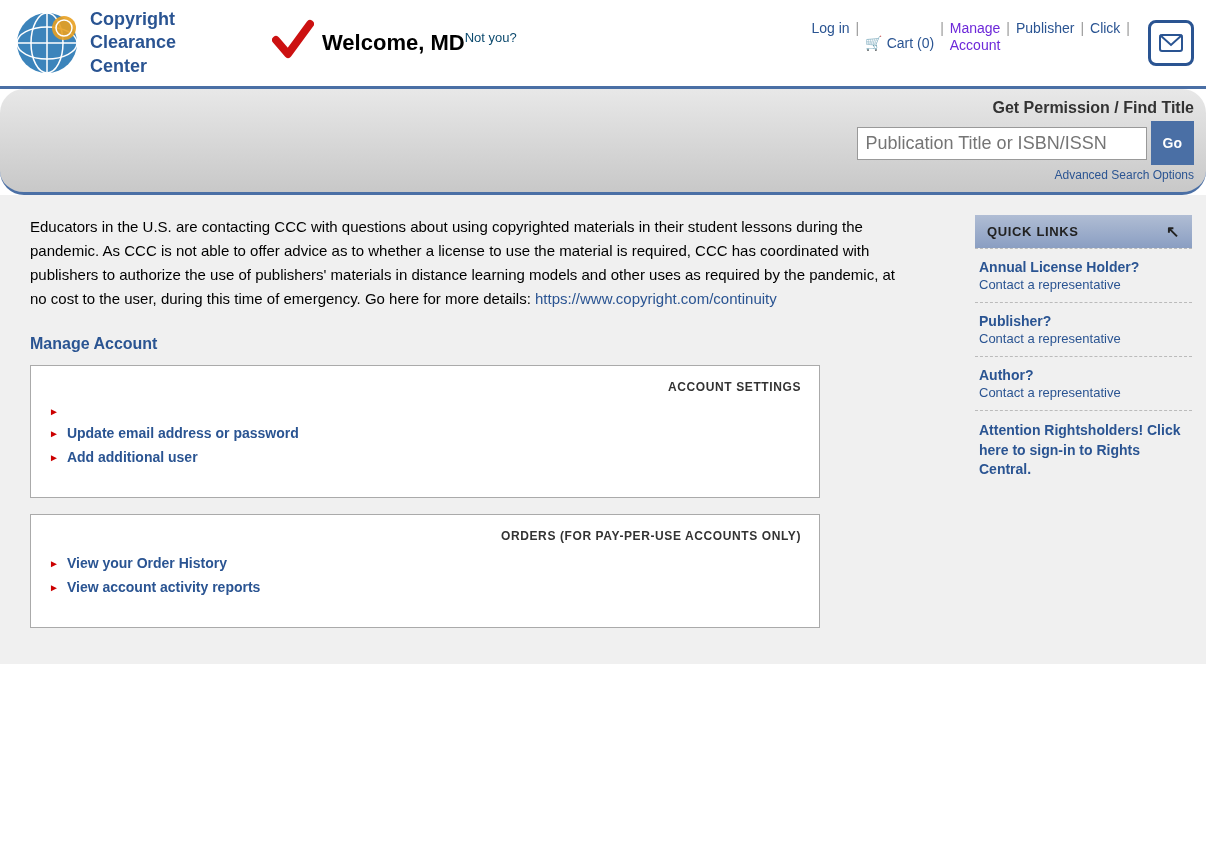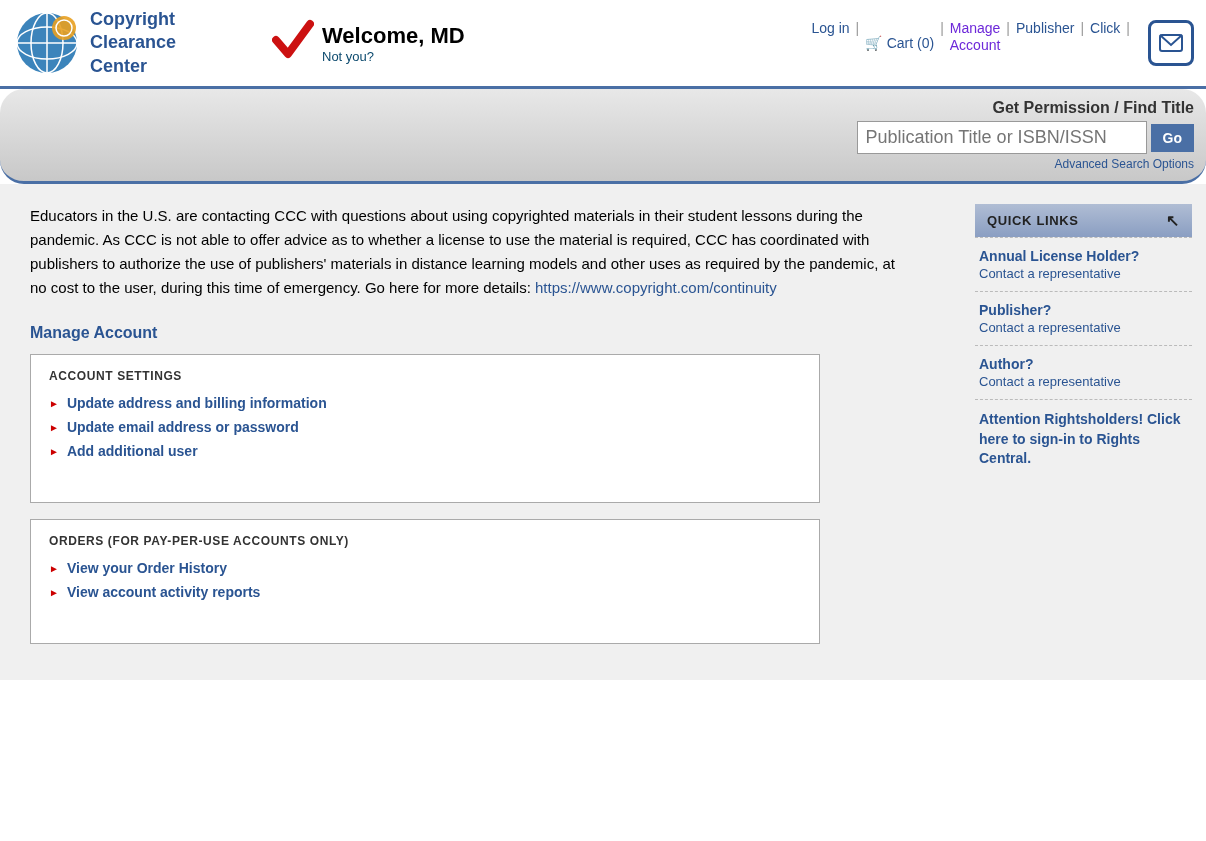--- a/index.html
+++ b/index.html
@@ -35,21 +35,21 @@
       align-items: center;
       margin-left: 30px;
       flex: 1;
     }
     #checkmark-icon {
       color: #cc0000;
       font-size: 40px;
       margin-right: 8px;
       line-height: 1;
     }
-    #welcome-text-block { display: flex; flex-direction: column; }
+    #welcome-text-block { display: flex; }
     #welcome-title { font-size: 22px; font-weight: bold; color: #000; }
     #not-you { font-size: 13px; color: #666; }
     #nav-area {
       display: flex;
       margin-left: 20px;
       gap: 6px;
       font-size: 14px;
     }
     .nav-link { color: #2a5492; text-decoration: none; cursor: pointer; }
     .nav-sep { color: #999; }
@@ -88,21 +88,21 @@
       background: #fff;
     }
     #go-button {
       background: #4a6fa5;
       color: #fff;
       font-weight: bold;
       font-size: 14px;
       border: none;
       padding: 5px 12px;
       cursor: pointer;
-      height: 28px;
+      height: 44px;
     }
     #advanced-search { font-size: 12px; color: #2a5492; text-decoration: none; cursor: pointer; margin-top: 3px; }
 
     
     #main-content {
       display: flex;
       background: #f0f0f0;
     }
     #content-area {
       flex: 1;
@@ -122,23 +122,24 @@
     #manage-account-heading {
       font-size: 16px;
       font-weight: bold;
       color: #2a5492;
       margin-bottom: 12px;
       cursor: pointer;
     }
     .account-box {
       border: 1px solid #aaa;
       background: #fff;
-      padding: 14px 18px 35px;
+      padding: 14px 18px 24px;
       margin-bottom: 16px;
       max-width: 790px;
+      text-align: right;
     }
     .account-box-title {
       font-size: 12px;
       font-weight: bold;
       letter-spacing: 0.05em;
       color: #333;
       text-transform: uppercase;
       margin-bottom: 12px;
     }
     .account-box ul { list-style: none; padding: 0; }
@@ -293,21 +294,20 @@
     </p>
 
     <div id="manage-account-section">
       <div id="manage-account-heading">Manage Account</div>
 
       <div class="account-box">
         <div class="account-box-title">ACCOUNT SETTINGS</div>
         <ul>
           <li>
             <span class="bullet-arrow">►</span>
-            <a>Update address and billing information</a>
           </li>
           <li>
             <span class="bullet-arrow">►</span>
             <a>Update email address or password</a>
           </li>
           <li>
             <span class="bullet-arrow">►</span>
             <a>Add additional user</a>
           </li>
         </ul>

